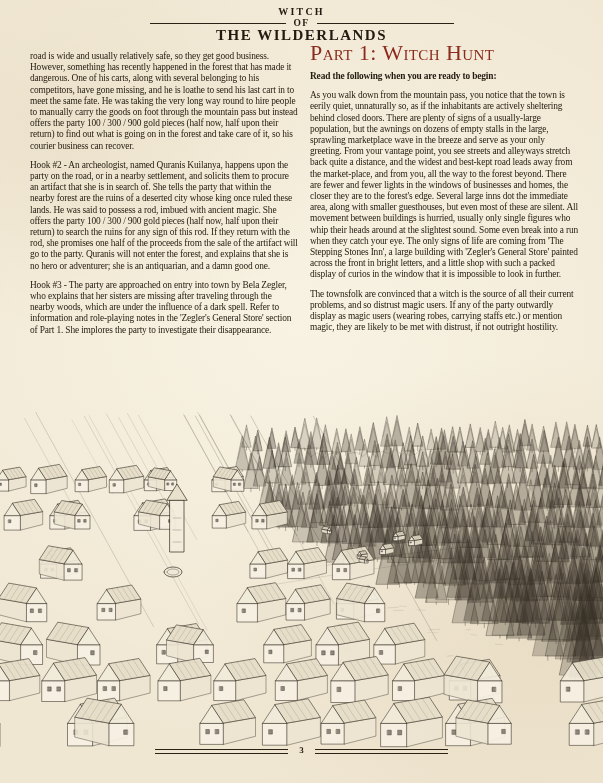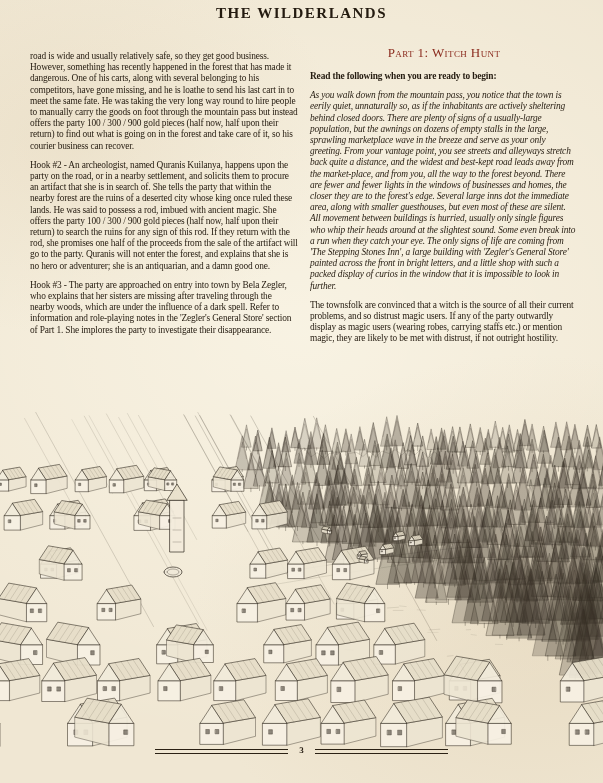--- a/index.html
+++ b/index.html
@@ -21,40 +21,45 @@
   .bh-rule-row{width:304px;margin:1px auto 0;display:flex;align-items:center;gap:7px;}
   .bh-rule{flex:1;height:0;border-top:1.4px solid #2b2114;}
   .bh-of{font-size:9.5px;font-weight:bold;letter-spacing:1.5px;line-height:10px;}
   .bh-bottom{font-size:15px;font-weight:bold;letter-spacing:1.5px;line-height:12px;margin-top:1px;}
   
   .columns{position:absolute;top:43px;left:30px;right:25px;display:flex;gap:12px;z-index:2;}
   .col{width:268px;font-size:9.4px;line-height:11.2px;letter-spacing:-0.15px;}
   .col p{margin:8px 0 7px 0;}
   .bold{font-weight:normal;}
   .section-title{
-    font-size:13px;line-height:20px;margin:0 0 4px 0;
+    font-size:22px;line-height:20px;margin:0 0 4px 0;
     font-variant:small-caps;font-weight:normal;letter-spacing:0.4px;
     color:#8b2b1e;
-    text-align:center;
   }
   .read-intro{font-weight:bold;}
-  .read-aloud{font-style:italic;}
+  .read-aloud{}
   
   .page-footer{position:absolute;top:746px;left:155px;width:293px;display:flex;align-items:center;gap:11px;z-index:4;}
   .pf-rule{flex:1;height:3px;border-top:1px solid #2b2114;border-bottom:1.6px solid #2b2114;}
   .pf-num{font-size:9px;font-weight:bold;line-height:10px;transform:translateY(-1px);}
   
   .illus{position:absolute;left:0;top:412px;width:603px;height:352px;z-index:1;}
 </style>
 </head>
 <body>
 
 <div class="page">
 
   <div class="book-header">
+    <div class="bh-top">WITCH</div>
+    <div class="bh-rule-row">
+      <div class="bh-rule"></div>
+      <div class="bh-of">OF</div>
+      <div class="bh-rule"></div>
+    </div>
     <div class="bh-bottom">THE WILDERLANDS</div>
   </div>
 
   <div class="columns">
     <div class="col">
       <p>road is wide and usually relatively safe, so they get good business. However, something has recently happened in the forest that has made it dangerous. One of his carts, along with several belonging to his competitors, have gone missing, and he is loathe to send his last cart in to meet the same fate. He was taking the very long way round to hire people to manually carry the goods on foot through the mountain pass but instead offers the party 100 / 300 / 900 gold pieces (half now, half upon their return) to find out what is going on in the forest and take care of it, so his courier business can recover.</p>
       <p><span class="bold">Hook #2</span><span> - An archeologist, named Quranis Kuilanya, happens upon the party on the road, or in a nearby settlement, and solicits them to procure an artifact that she is in search of. She tells the party that within the nearby forest are the ruins of a deserted city whose king once ruled these lands. He was said to possess a rod, imbued with ancient magic. She offers the party 100 / 300 / 900 gold pieces (half now, half upon their return) to search the ruins for any sign of this rod. If they return with the rod, she promises one half of the proceeds from the sale of the artifact will go to the party. Quranis will not enter the forest, and explains that she is no hero or adventurer; she is an antiquarian, and a damn good one.</span></p>
       <p><span class="bold">Hook #3</span><span> - The party are approached on entry into town by Bela Zegler, who explains that her sisters are missing after traveling through the nearby woods, which are under the influence of a dark spell. Refer to information and role-playing notes in the 'Zegler's General Store' section of Part 1. She implores the party to investigate their disappearance.</span></p>
     </div>
     <div class="col">

